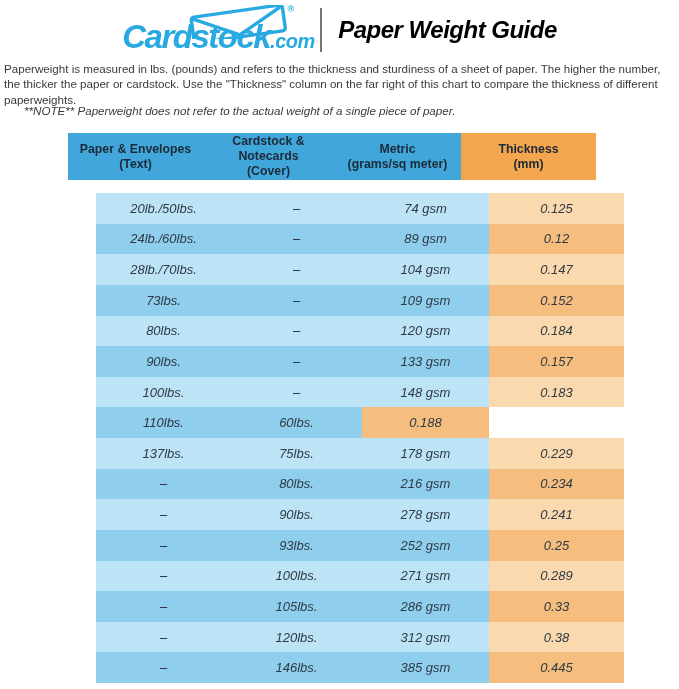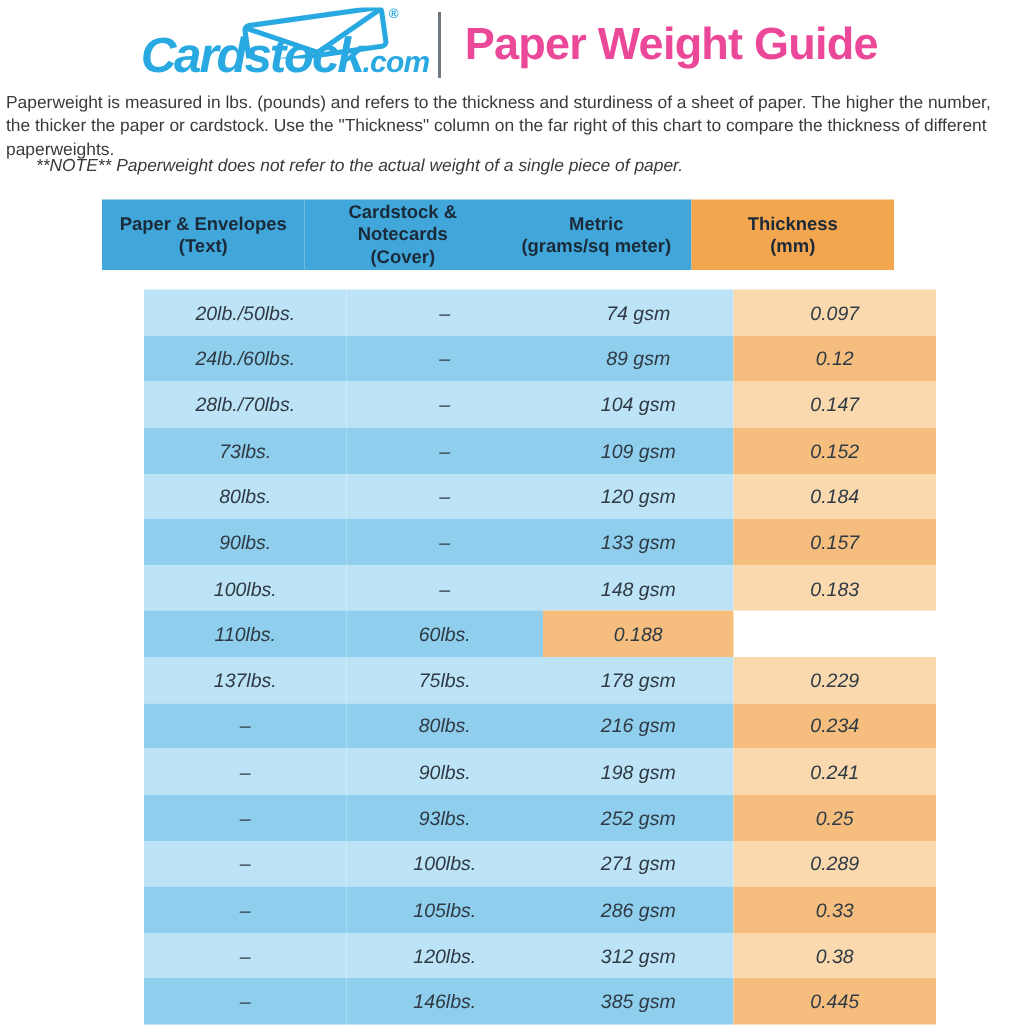--- a/index.html
+++ b/index.html
@@ -59,24 +59,25 @@
     font-size: 9px;
     font-style: normal;
     font-weight: bold;
   }
   .header-divider {
     width: 2px;
     height: 44px;
     background: #6E7680;
   }
   .page-title {
-    font-size: 30px;
-    font-weight: bold;
-    color: #ec4899;
+    font-size: 24px;
+    font-weight: bold;
+    color: #000000;
     letter-spacing: -0.5px;
+    font-style: italic;
   }
 
   
   .intro {
     position: absolute;
     top: 61px;
     left: 4px;
     width: 672px;
     font-size: 11.6px;
     line-height: 15.4px;
@@ -175,21 +176,21 @@
       <div class="hcell orange">
         <span>Thickness</span>
         <span>(mm)</span>
       </div>
     </div>
     <div class="tbody">
         <div class="trow light">
           <div class="cell">20lb./50lbs.</div>
           <div class="cell">–</div>
           <div class="cell">74 gsm</div>
-          <div class="cell thickness">0.097</div>
+          <div class="cell thickness">0.125</div>
         </div>
         <div class="trow dark">
           <div class="cell">24lb./60lbs.</div>
           <div class="cell">–</div>
           <div class="cell">89 gsm</div>
           <div class="cell thickness">0.12</div>
         </div>
         <div class="trow light">
           <div class="cell">28lb./70lbs.</div>
           <div class="cell">–</div>
@@ -233,21 +234,21 @@
         </div>
         <div class="trow dark">
           <div class="cell">–</div>
           <div class="cell">80lbs.</div>
           <div class="cell">216 gsm</div>
           <div class="cell thickness">0.234</div>
         </div>
         <div class="trow light">
           <div class="cell">–</div>
           <div class="cell">90lbs.</div>
-          <div class="cell">198 gsm</div>
+          <div class="cell">278 gsm</div>
           <div class="cell thickness">0.241</div>
         </div>
         <div class="trow dark">
           <div class="cell">–</div>
           <div class="cell">93lbs.</div>
           <div class="cell">252 gsm</div>
           <div class="cell thickness">0.25</div>
         </div>
         <div class="trow light">
           <div class="cell">–</div>

